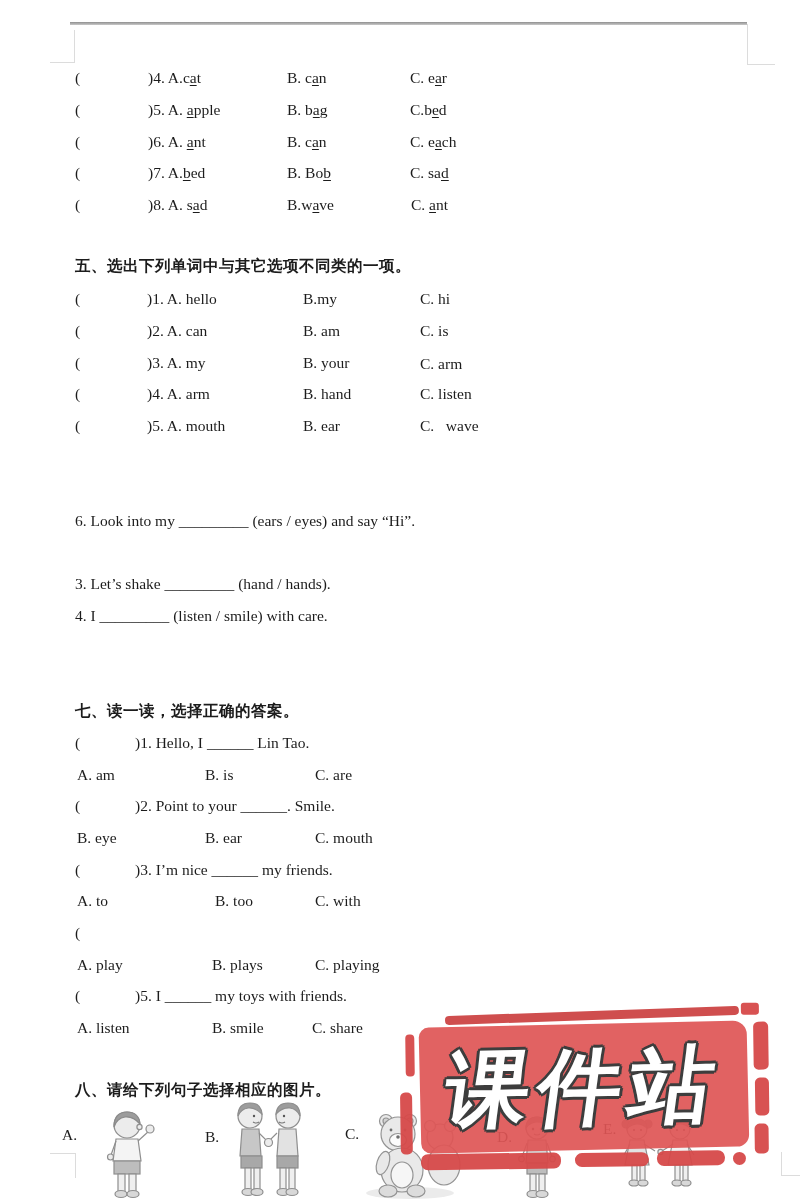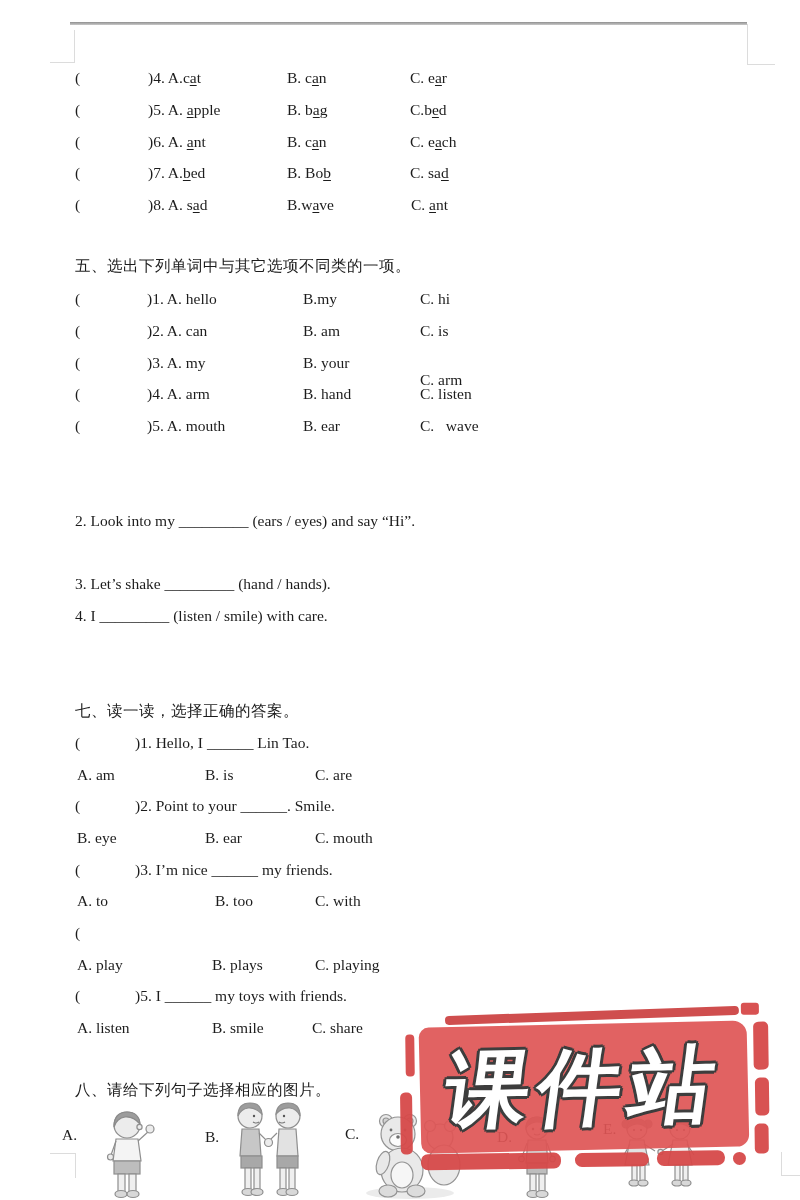--- a/index.html
+++ b/index.html
@@ -5,21 +5,21 @@
   html,body{margin:0;padding:0;background:#ffffff;}
   .page{
     position:relative;width:800px;height:1200px;background:#ffffff;
     overflow:hidden;font-family:"Liberation Serif","DejaVu Serif",serif;
   }
   .t{
     position:absolute;font:15.5px/20px "Liberation Serif","DejaVu Serif",serif;
     color:#1c1c1c;white-space:pre;
   }
   .t u{text-decoration:underline;text-underline-offset:2px;}
-  .cn{letter-spacing:0.5px;}
+  .cn{letter-spacing:0.5px;font-weight:bold;}
   .rule-top{position:absolute;left:70px;top:22px;width:677px;height:3px;
     background:linear-gradient(#8f8f8f,#c9c9c9);}
   .mark{position:absolute;background:#dcdcdc;}
   .fig{position:absolute;z-index:1;}
   
   .stamp{position:absolute;left:398px;top:1000px;width:382px;height:180px;
     z-index:5;transform:rotate(-0.8deg);}
   .stamp .part{position:absolute;background:rgba(214,73,73,0.95);}
   .stamp .main{
     position:absolute;left:22px;top:24px;width:328px;height:126px;
@@ -83,33 +83,33 @@
   <span class="t" style="left:420px;top:289px">C. hi</span>
 
   <span class="t" style="left:75px;top:321px">(</span>
   <span class="t" style="left:147px;top:321px">)2. A. can</span>
   <span class="t" style="left:303px;top:321px">B. am</span>
   <span class="t" style="left:420px;top:321px">C. is</span>
 
   <span class="t" style="left:75px;top:353px">(</span>
   <span class="t" style="left:147px;top:353px">)3. A. my</span>
   <span class="t" style="left:303px;top:353px">B. your</span>
-  <span class="t" style="left:420px;top:370px">C. arm</span>
+  <span class="t" style="left:420px;top:354px">C. arm</span>
 
   <span class="t" style="left:75px;top:384px">(</span>
   <span class="t" style="left:147px;top:384px">)4. A. arm</span>
   <span class="t" style="left:303px;top:384px">B. hand</span>
   <span class="t" style="left:420px;top:384px">C. listen</span>
 
   <span class="t" style="left:75px;top:416px">(</span>
   <span class="t" style="left:147px;top:416px">)5. A. mouth</span>
   <span class="t" style="left:303px;top:416px">B. ear</span>
   <span class="t" style="left:420px;top:416px">C.   wave</span>
 
-  <span class="t" style="left:75px;top:511px">2. Look into my _________ (ears / eyes) and say “Hi”.</span>
+  <span class="t" style="left:75px;top:511px">6. Look into my _________ (ears / eyes) and say “Hi”.</span>
   <span class="t" style="left:75px;top:574px">3. Let’s shake _________ (hand / hands).</span>
   <span class="t" style="left:75px;top:606px">4. I _________ (listen / smile) with care.</span>
 
   <span class="t cn" style="left:75px;top:701px">七、读一读，选择正确的答案。</span>
 
   <span class="t" style="left:75px;top:733px">(</span>
   <span class="t" style="left:135px;top:733px">)1. Hello, I ______ Lin Tao.</span>
   <span class="t" style="left:77px;top:765px">A. am</span>
   <span class="t" style="left:205px;top:765px">B. is</span>
   <span class="t" style="left:315px;top:765px">C. are</span>

